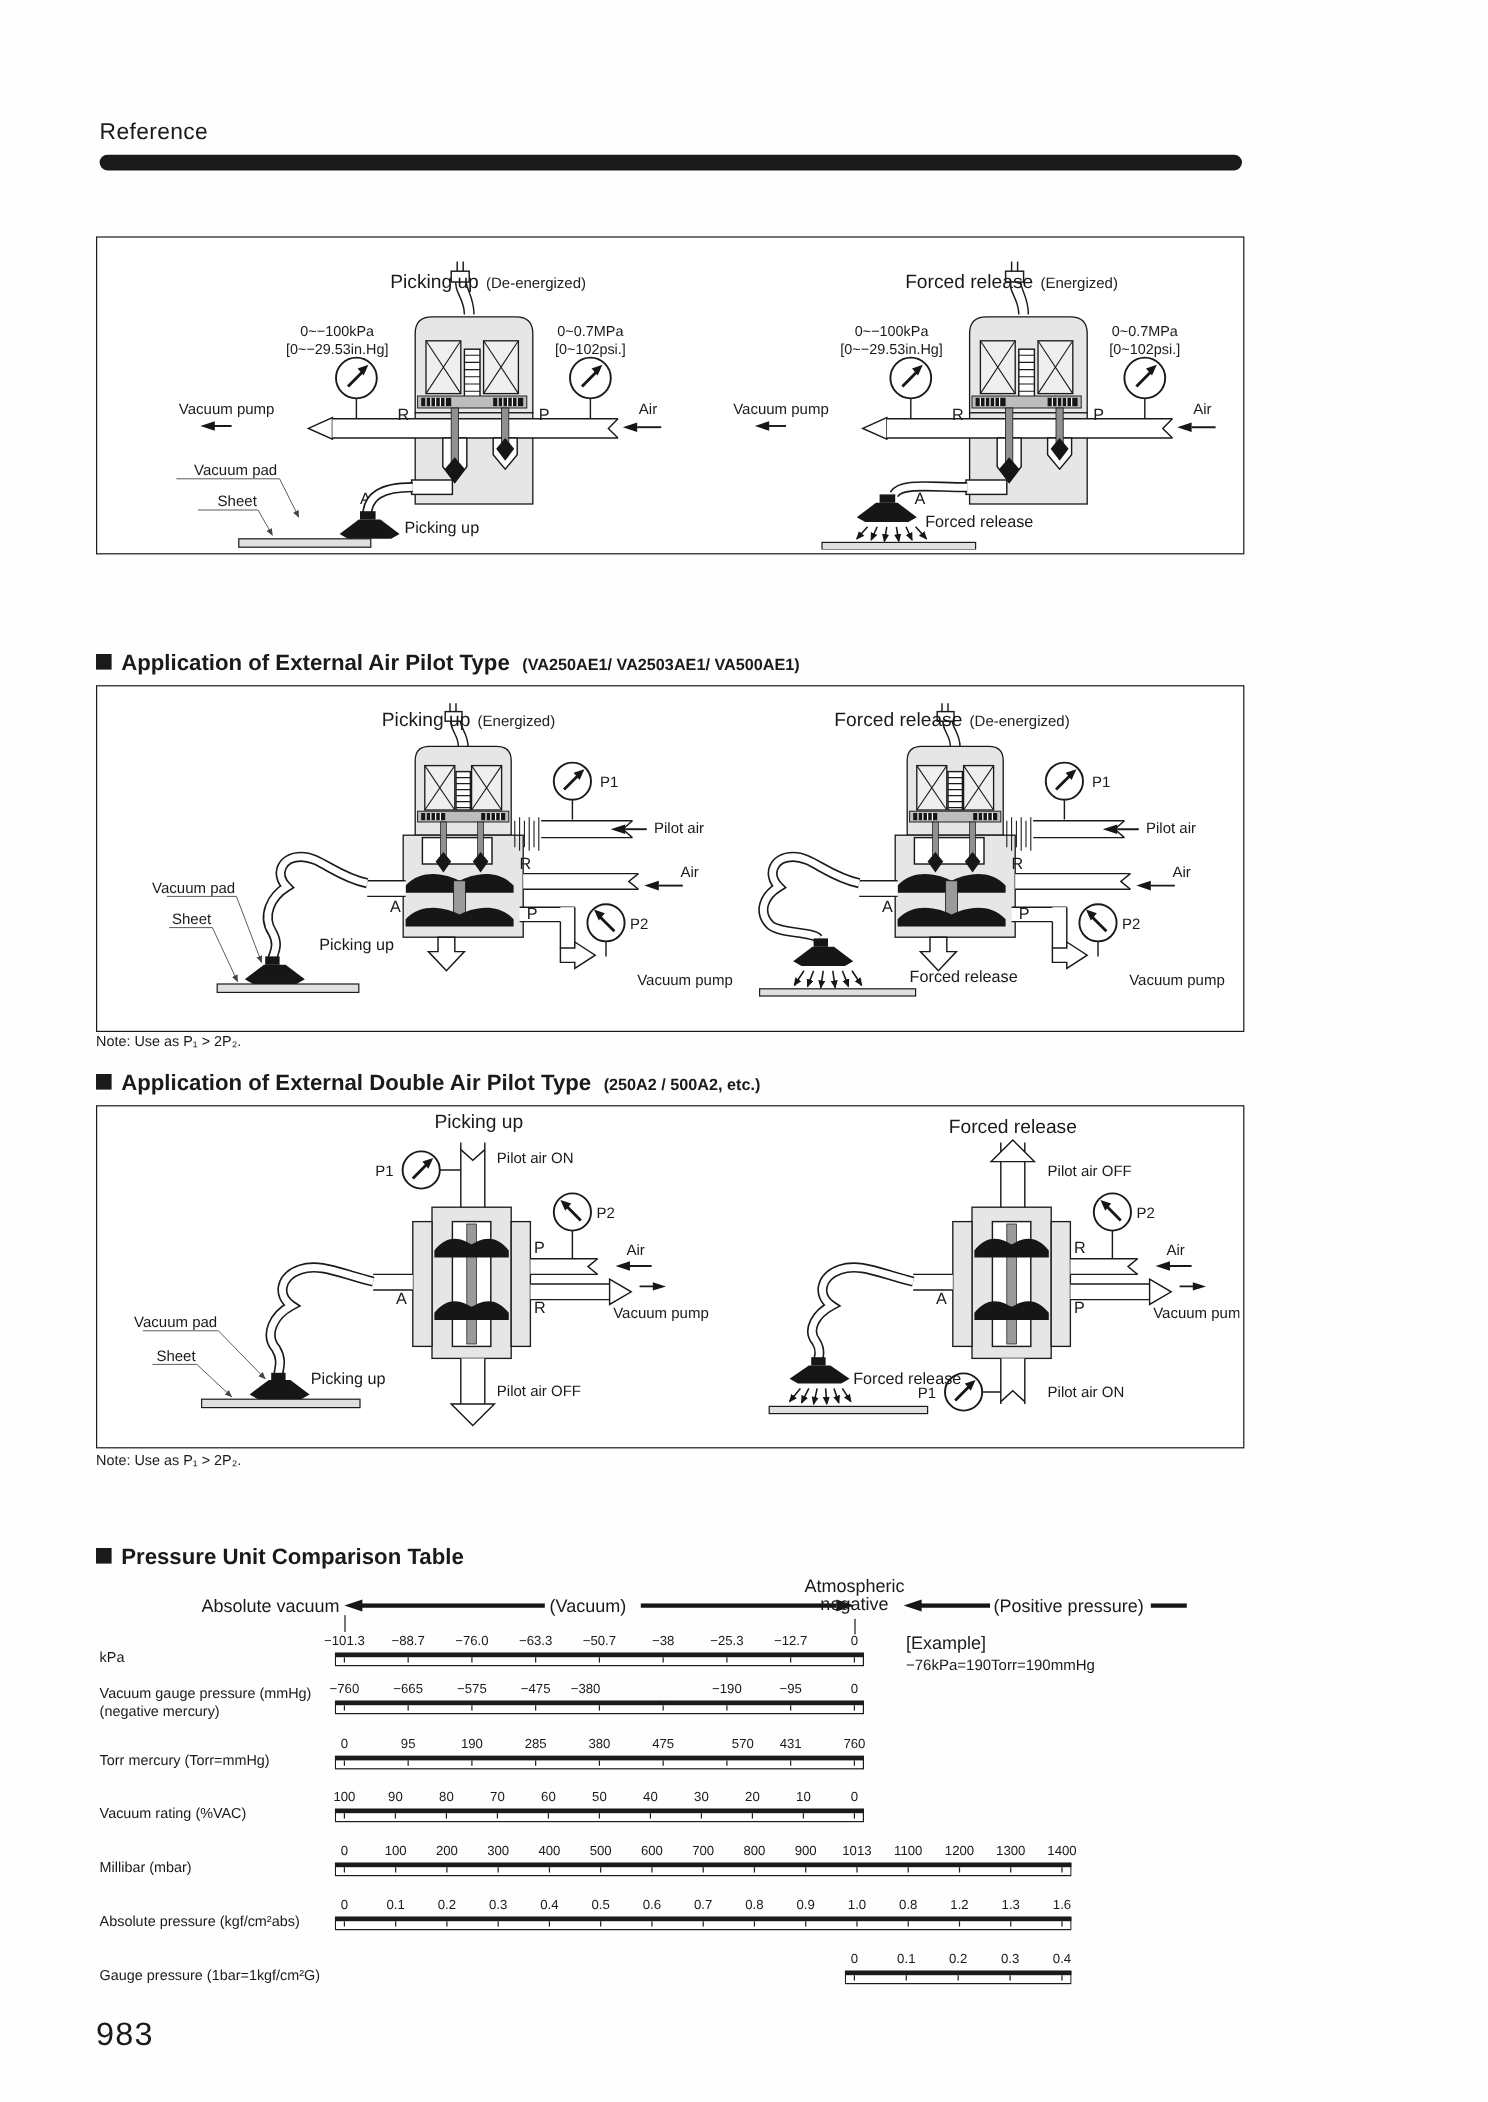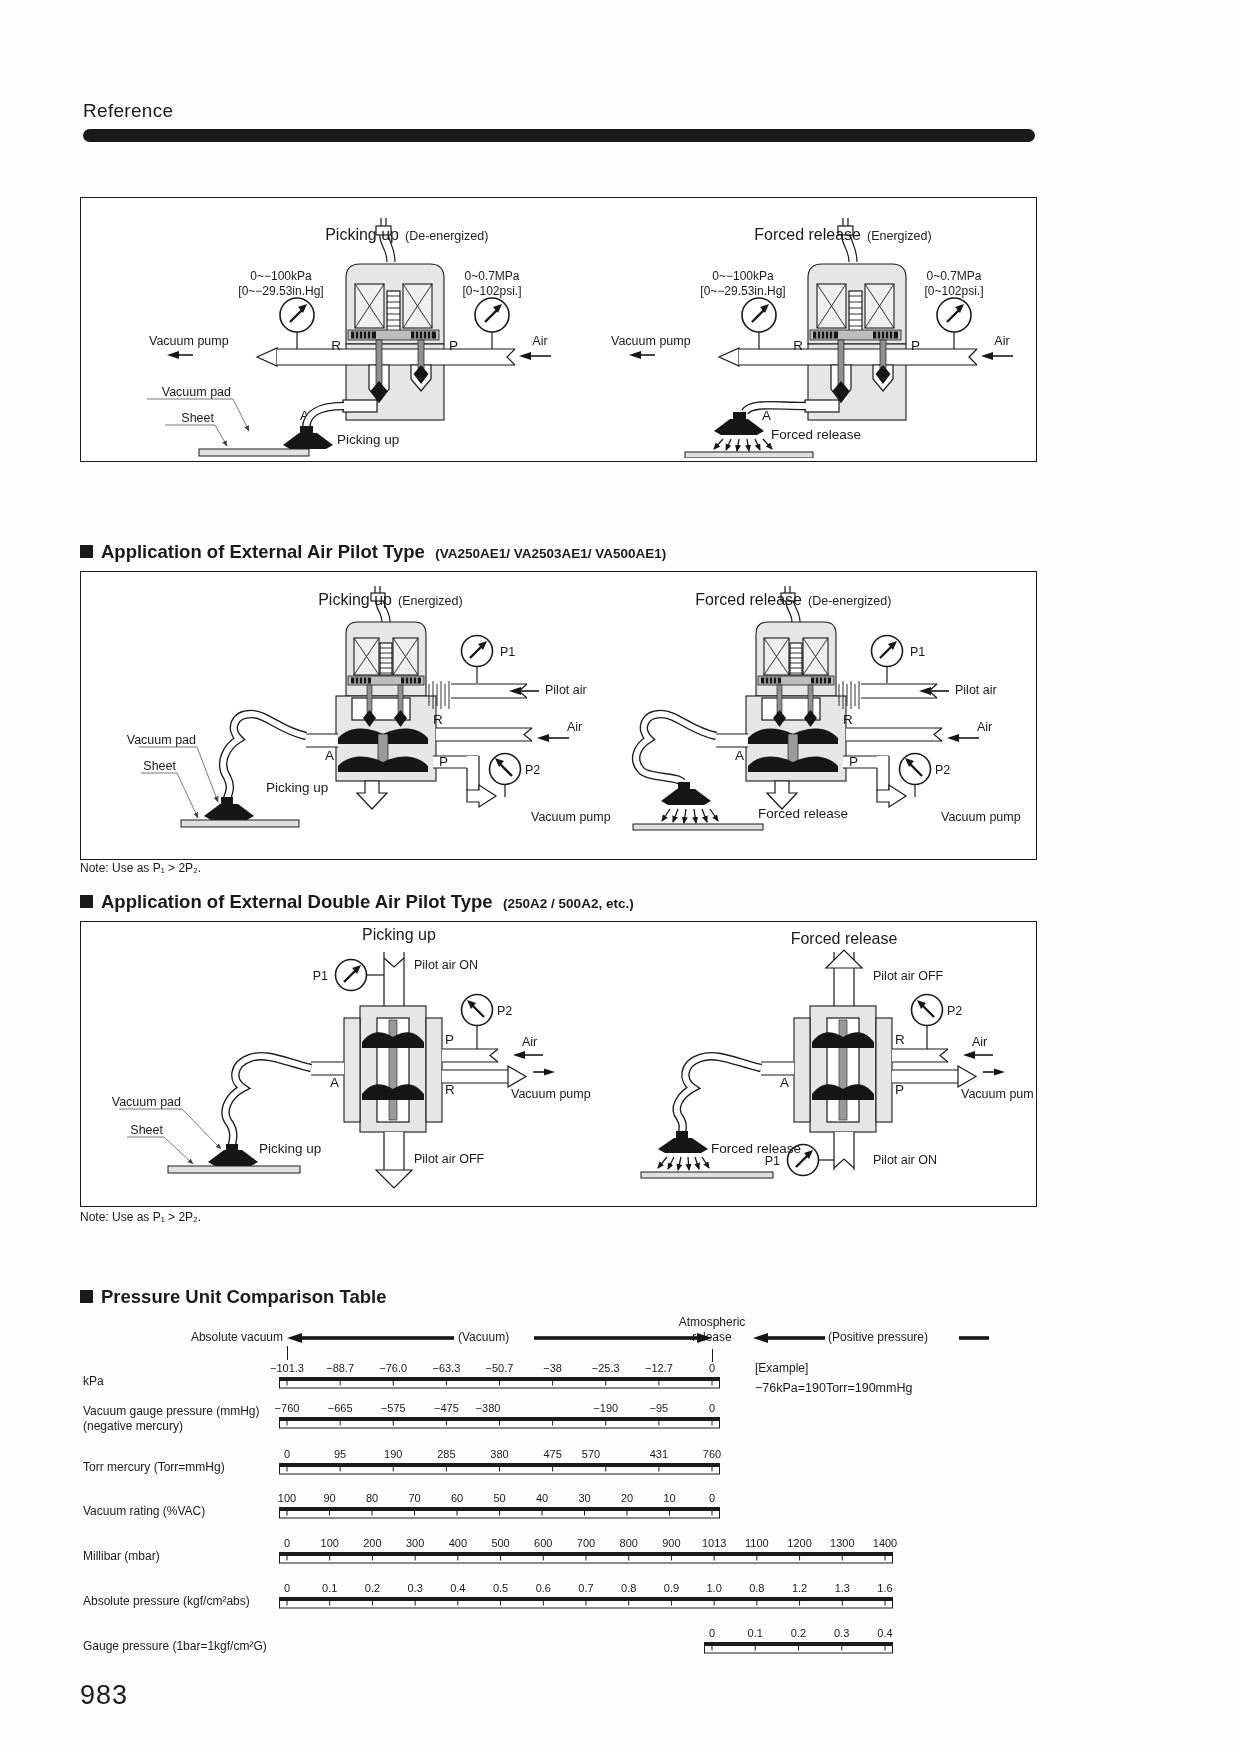--- a/index.html
+++ b/index.html
@@ -8,21 +8,21 @@
   .abs{position:absolute}
   .ref{position:absolute;left:83px;top:100px;font-size:19px;font-weight:400;letter-spacing:.3px}
   .ref-bar{position:absolute;left:83px;top:129px;width:952px;height:13px;background:#1a1a1a;border-radius:6.5px}
   .sec-head{position:absolute;left:80px;white-space:nowrap}
   .sq{display:inline-block;width:13px;height:13px;background:#1a1a1a;margin-right:8px}
   .sec-title{font-size:18.5px;font-weight:700}
   .sec-model{font-size:13.5px;font-weight:700;margin-left:6px}
   .dbox{position:absolute;left:80px;width:955px;border:1.5px solid #1a1a1a;background:#fff}
   .note{position:absolute;left:80px;font-size:12px}
   .pagenum{position:absolute;left:80px;top:1680px;font-size:27px;letter-spacing:1px}
-  .pt-ann{position:absolute;font-size:12px}
+  .pt-ann{position:absolute;font-size:15px}
   .pt-label{position:absolute;left:83px;font-size:12px;line-height:15px;white-space:nowrap}
   .pt-tick{position:absolute;transform:translateX(-50%);font-size:11px;white-space:nowrap}
   .pt-bar{position:absolute}
   .vline{position:absolute;width:1.3px;background:#1a1a1a}
   
   svg text{font-family:"Liberation Sans","DejaVu Sans",sans-serif;fill:#1a1a1a}
   .t16{font-size:16px}
   .t14{font-size:13.5px}
   .t13{font-size:12.5px}
   .t12{font-size:12px}
@@ -390,21 +390,21 @@
     <div class="pt-ann" style="left:140px;top:1330px;width:143px;text-align:right">Absolute vacuum</div>
     <svg class="abs" style="left:287px;top:1331px" width="426" height="14">
       <polygon fill="#161616" points="0,7 15,2 15,12"></polygon>
       <rect x="12" y="5.2" width="155" height="3.6" fill="#161616"></rect>
       <rect x="247" y="5.2" width="163" height="3.6" fill="#161616"></rect>
       <polygon fill="#161616" points="425,7 410,2 410,12"></polygon>
     </svg>
     <div class="pt-ann" style="left:458px;top:1330px">(Vacuum)</div>
     <div class="pt-ann" style="left:662px;top:1315px;width:100px;text-align:center;line-height:15px">
       <div>Atmospheric</div>
-      <div>release</div>
+      <div>negative</div>
     </div>
     <svg class="abs" style="left:753px;top:1331px" width="240" height="14">
       <polygon fill="#161616" points="0,7 15,2 15,12"></polygon>
       <rect x="12" y="5.2" width="60" height="3.6" fill="#161616"></rect>
       <rect x="206" y="5.2" width="30" height="3.6" fill="#161616"></rect>
     </svg>
     <div class="pt-ann" style="left:828px;top:1330px">(Positive pressure)</div>
     <div class="vline" style="left:286.5px;top:1346px;height:14px"></div>
     <div class="vline" style="left:711.5px;top:1349px;height:13px"></div>
     <div class="pt-ann" style="left:755px;top:1361px">[Example]</div>
@@ -463,21 +463,21 @@
         </svg>
         <div class="pt-label" style="top: 1460px;">
           <div>Torr mercury (Torr=mmHg)</div>
         </div>
         <span class="pt-tick" style="left: 287px; top: 1448px;">0</span>
         <span class="pt-tick" style="left: 340.125px; top: 1448px;">95</span>
         <span class="pt-tick" style="left: 393.25px; top: 1448px;">190</span>
         <span class="pt-tick" style="left: 446.375px; top: 1448px;">285</span>
         <span class="pt-tick" style="left: 499.5px; top: 1448px;">380</span>
         <span class="pt-tick" style="left: 552.625px; top: 1448px;">475</span>
-        <span class="pt-tick" style="left: 591px; top: 1448px;">570</span>
+        <span class="pt-tick" style="left: 619px; top: 1448px;">570</span>
         <span class="pt-tick" style="left: 658.875px; top: 1448px;">431</span>
         <span class="pt-tick" style="left: 712px; top: 1448px;">760</span>
         <svg width="441" height="13" class="pt-bar" style="left: 279px; top: 1463px;">
           <rect x="0.5" y="0.5" width="440" height="10.5" fill="#fff" stroke="#1a1a1a"></rect>
           <rect x="0" y="0" width="441" height="4" fill="#1a1a1a"></rect>
           <line x1="8" x2="8" y1="4" y2="8.5" stroke="#1a1a1a"></line>
           <line x1="61.125" x2="61.125" y1="4" y2="8.5" stroke="#1a1a1a"></line>
           <line x1="114.25" x2="114.25" y1="4" y2="8.5" stroke="#1a1a1a"></line>
           <line x1="167.375" x2="167.375" y1="4" y2="8.5" stroke="#1a1a1a"></line>
           <line x1="220.5" x2="220.5" y1="4" y2="8.5" stroke="#1a1a1a"></line>

